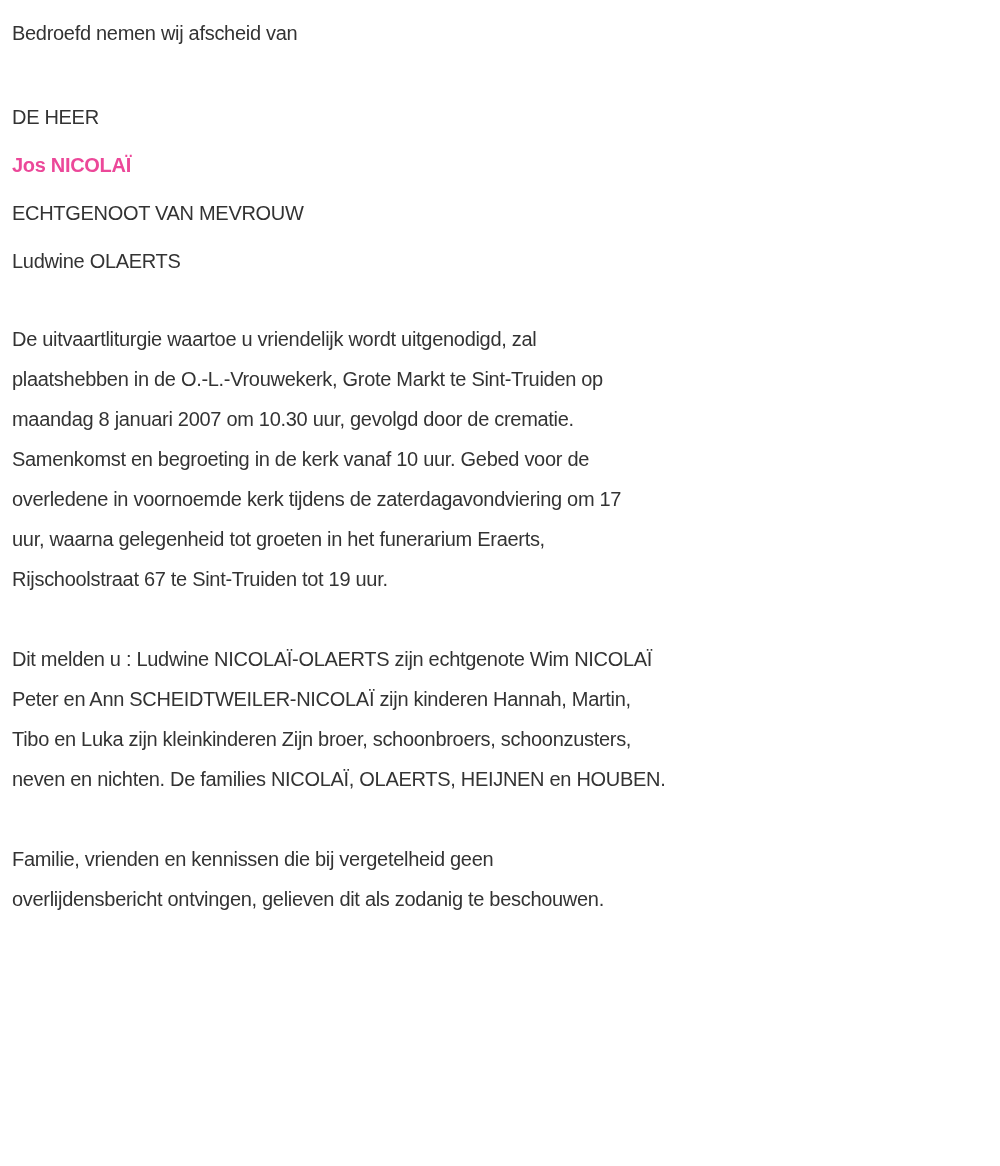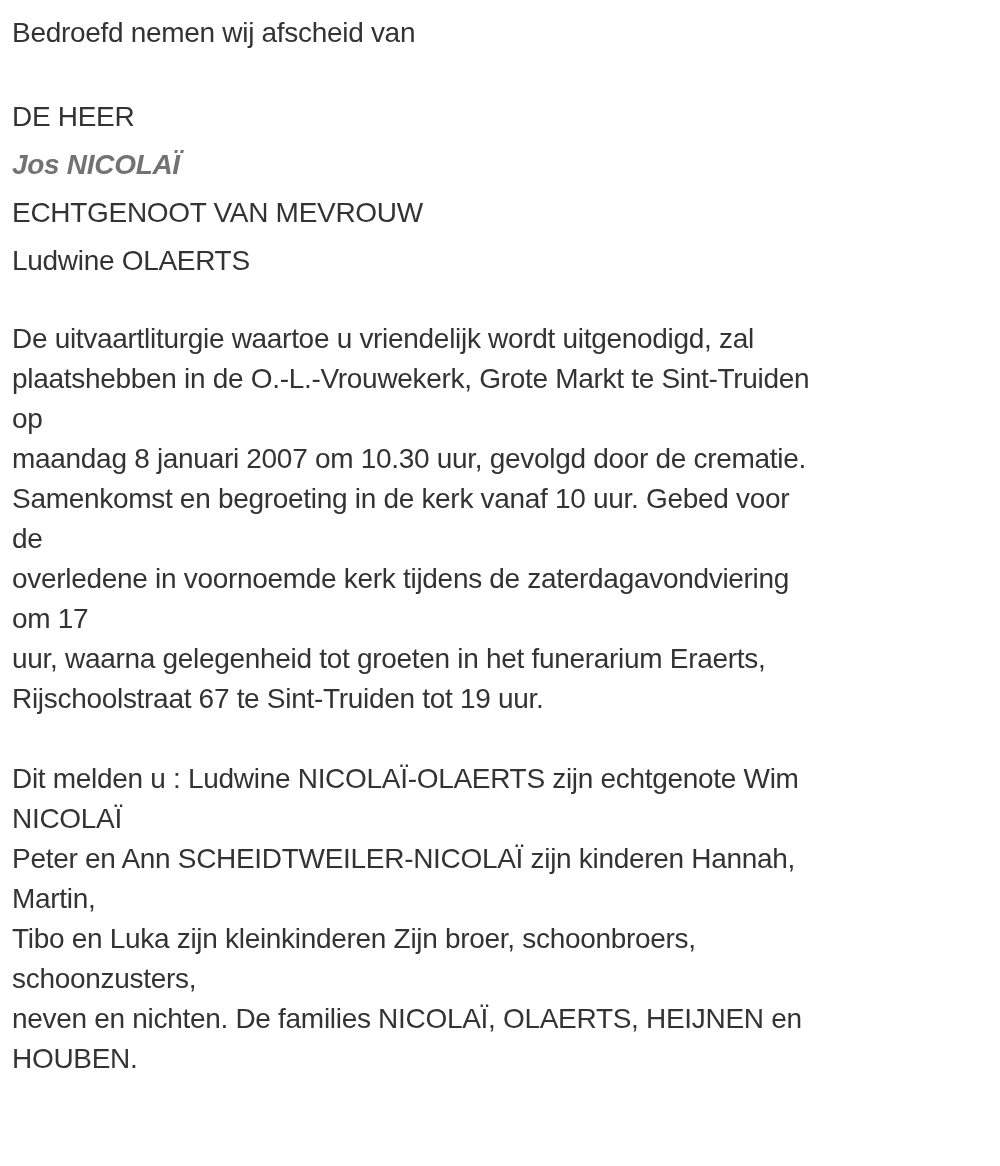--- a/index.html
+++ b/index.html
@@ -8,41 +8,40 @@
     background: #ffffff;
   }
   .page {
     width: 836px;
     height: 1166px;
     box-sizing: border-box;
     background: #ffffff;
     padding: 13px 20px 20px 12px;
     font-family: "Liberation Sans", sans-serif;
     color: #333333;
-    font-size: 28px;
+    font-size: 20px;
     letter-spacing: -0.3px;
     overflow: hidden;
   }
   .para {
     white-space: pre-line;
     line-height: 40px;
     margin: 0 0 40px 0;
   }
   .header-block {
     line-height: 48px;
     margin: 0 0 34px 0;
   }
   .header-line {
     display: block;
     white-space: pre-line;
   }
   .deceased-name {
     font-weight: 700;
-    color: #737373;
-    font-style: italic;
+    color: #ec4899;
   }
   .closing {
     margin-bottom: 0;
   }
 </style>
 </head>
 <body>
 
 <div class="page">
 
@@ -63,14 +62,16 @@
 overledene in voornoemde kerk tijdens de zaterdagavondviering om 17
 uur, waarna gelegenheid tot groeten in het funerarium Eraerts,
 Rijschoolstraat 67 te Sint-Truiden tot 19 uur.</p>
 
   <p class="para">Dit melden u : Ludwine NICOLAÏ-OLAERTS zijn echtgenote Wim NICOLAÏ
 Peter en Ann SCHEIDTWEILER-NICOLAÏ zijn kinderen Hannah, Martin,
 Tibo en Luka zijn kleinkinderen Zijn broer, schoonbroers, schoonzusters,
 neven en nichten. De families NICOLAÏ, OLAERTS, HEIJNEN en HOUBEN.</p>
 
 
+  <p class="para closing">Familie, vrienden en kennissen die bij vergetelheid geen
+overlijdensbericht ontvingen, gelieven dit als zodanig te beschouwen.</p>
 
 </div>
 
 </body></html>

